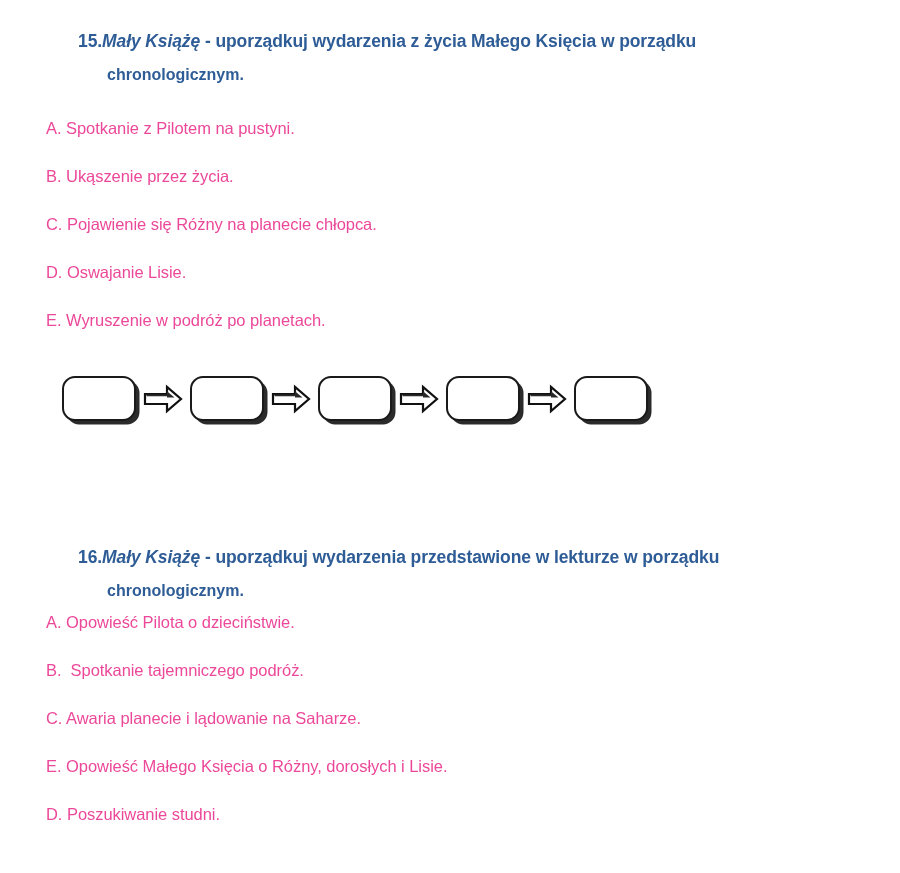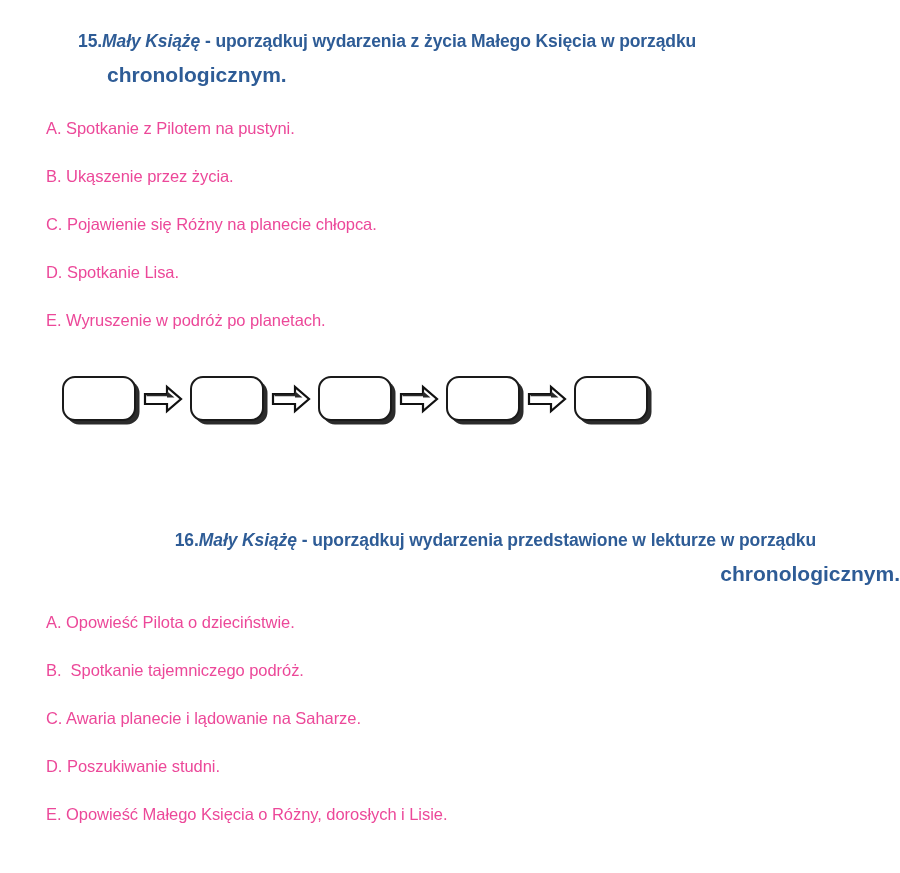--- a/index.html
+++ b/index.html
@@ -28,40 +28,40 @@
     position: absolute;
     left: 0;
     width: 900px;
   }
   .q-heading {
     color: #2e5c96;
     font-weight: bold;
     font-size: 17.5px;
     line-height: 34px;
     padding-left: 78px;
-    padding-right: 84px;
+    padding-right: 109px;
     text-indent: 0;
     letter-spacing: -0.1px;
   }
   .q-heading .q-number {
     font-weight: bold;
     font-style: normal;
   }
   .q-heading .q-title {
     font-style: italic;
     font-weight: bold;
   }
   .q-heading .q-rest {
     font-style: normal;
     font-weight: bold;
   }
   .q-heading-line2 {
     color: #2e5c96;
     font-weight: bold;
-    font-size: 21px;
+    font-size: 16px;
     line-height: 34px;
     padding-left: 107px;
   }
 
   
   .options {
     position: absolute;
     left: 46px;
   }
   .option-row {
@@ -123,21 +123,21 @@
 
   <div class="question-block" style="top:24px;">
     <div class="q-heading"><span class="q-number">15.</span><span class="q-title">Mały Książę</span><span class="q-rest"> - uporządkuj wydarzenia z życia Małego Księcia w porządku</span></div>
     <div class="q-heading-line2">chronologicznym.</div>
   </div>
 
   <div class="options" style="top:118px;">
     <div class="option-row">A. Spotkanie z Pilotem na pustyni.</div>
     <div class="option-row">B. Ukąszenie przez życia.</div>
     <div class="option-row">C. Pojawienie się Różny na planecie chłopca.</div>
-    <div class="option-row">D. Spotkanie Lisa.</div>
+    <div class="option-row">D. Oswajanie Lisie.</div>
     <div class="option-row">E. Wyruszenie w podróż po planetach.</div>
   </div>
 
   <div class="sequence">
 
     <div class="seq-box"></div>
 
     <div class="seq-arrow">
       <svg width="40" height="30" viewBox="0 0 40 30" aria-hidden="true">
         <path d="M2 10 L24 10 L24 3 L38 15 L24 27 L24 20 L2 20 Z" fill="#ffffff" stroke="#111111" stroke-width="2.2" stroke-linejoin="miter"></path>
@@ -168,28 +168,28 @@
     <div class="seq-arrow">
       <svg width="40" height="30" viewBox="0 0 40 30" aria-hidden="true">
         <path d="M2 10 L24 10 L24 3 L38 15 L24 27 L24 20 L2 20 Z" fill="#ffffff" stroke="#111111" stroke-width="2.2" stroke-linejoin="miter"></path>
         <path d="M3.5 10.6 L24 10.6 L24 7.2 L31.5 13.5 L24 13.5 L24 12.2 L3.5 12.2 Z" fill="#2a2a2a"></path>
       </svg>
     </div>
 
     <div class="seq-box"></div>
   </div>
 
-  <div class="question-block" style="top:523px;text-align:right;">
+  <div class="question-block" style="top:540px;">
     <div class="q-heading"><span class="q-number">16.</span><span class="q-title">Mały Książę</span><span class="q-rest"> - uporządkuj wydarzenia przedstawione w lekturze  w porządku</span></div>
     <div class="q-heading-line2">chronologicznym.</div>
   </div>
 
   <div class="options" style="top:612px;">
     <div class="option-row">A. Opowieść Pilota o dzieciństwie.</div>
     <div class="option-row">B.  Spotkanie tajemniczego podróż.</div>
     <div class="option-row">C. Awaria planecie i lądowanie na Saharze.</div>
+    <div class="option-row">E. Opowieść Małego Księcia o Różny, dorosłych i Lisie.</div>
     <div class="option-row">D. Poszukiwanie studni.</div>
-    <div class="option-row">E. Opowieść Małego Księcia o Różny, dorosłych i Lisie.</div>
   </div>
 
   <div class="cutoff-line"></div>
 
 </div>
 
 </body></html>

